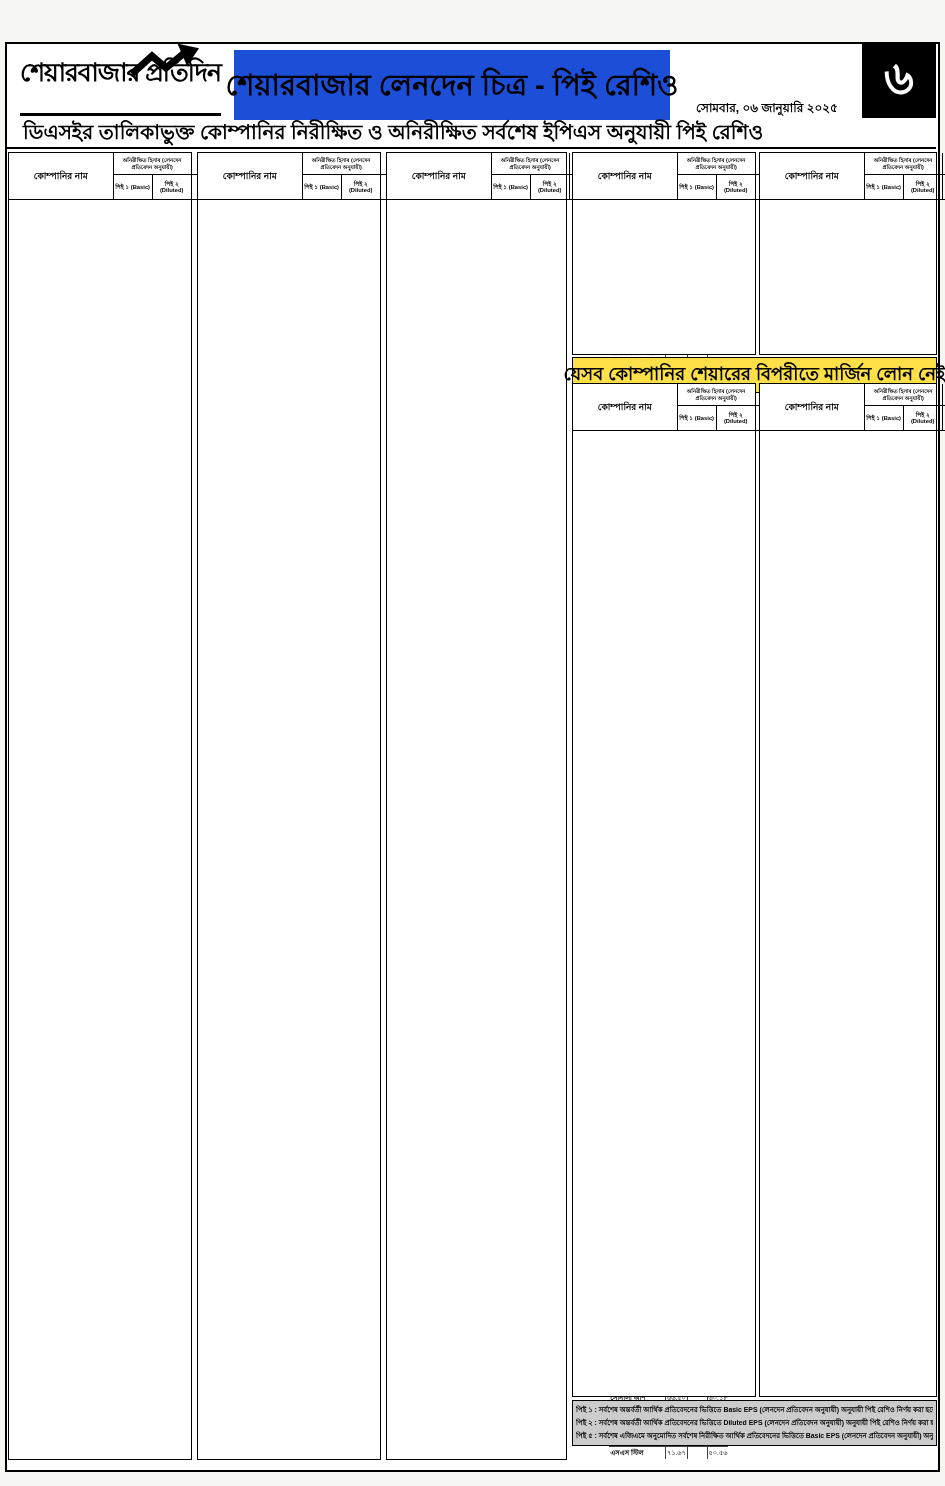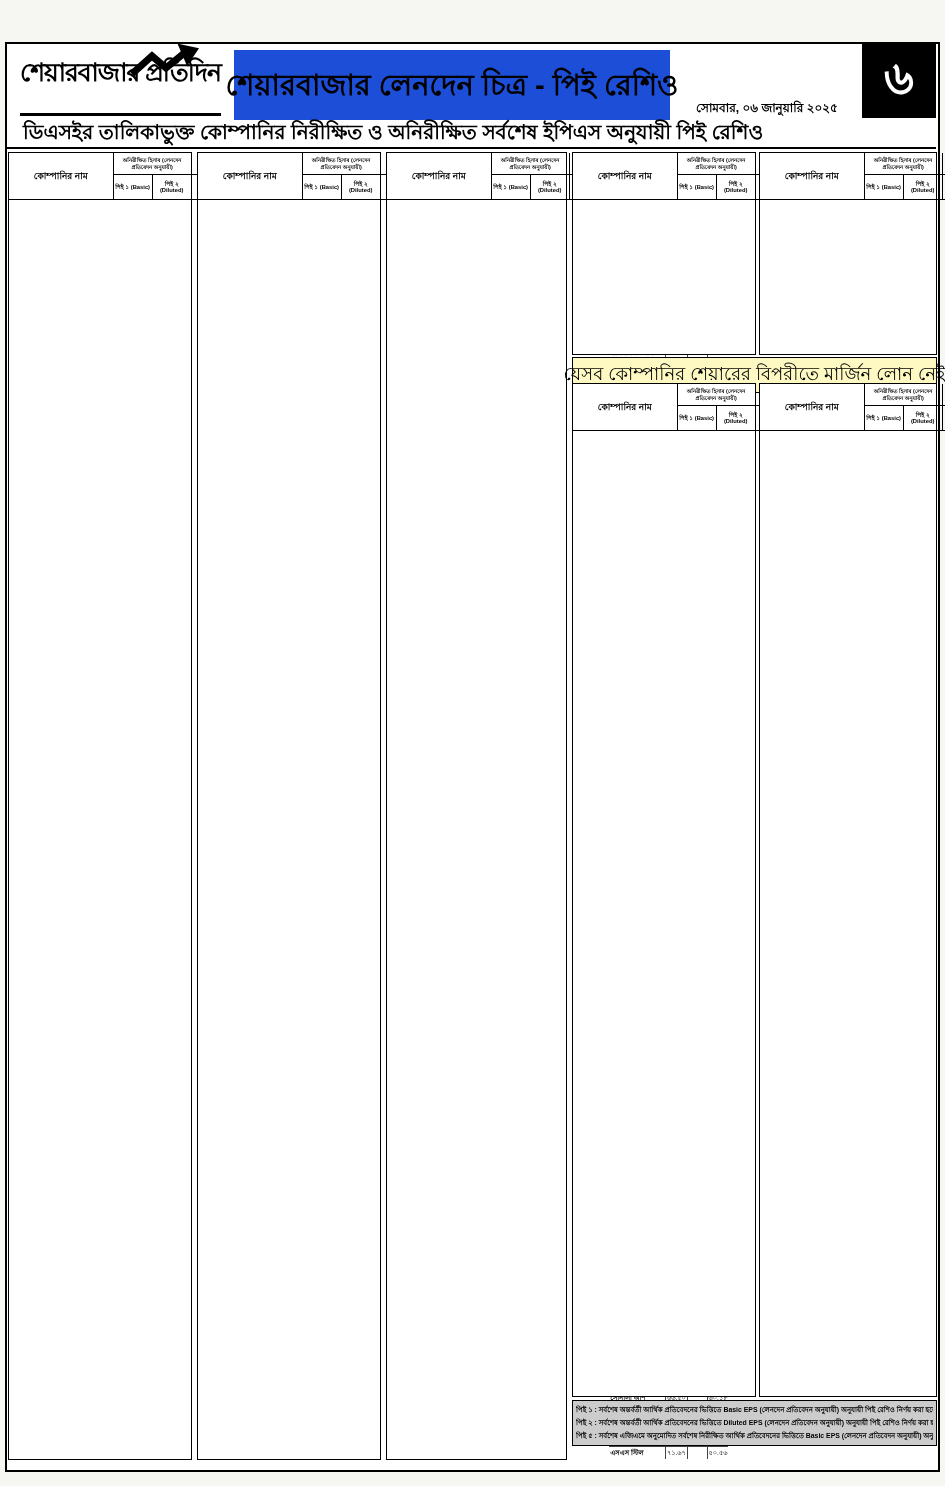--- a/index.html
+++ b/index.html
@@ -31,21 +31,21 @@
   .td.c0{width:47%;justify-content:flex-start;font-weight:700;}
   .td.c1{width:18%;border-left:0.8px solid #444;}
   .td.c2{width:17%;border-left:0.8px solid #444;}
   .td.c3{width:18%;border-left:0.8px solid #444;}
   
   #col1{left:8px;top:152px;width:184px;height:1308px;}
   #col2{left:197px;top:152px;width:184px;height:1308px;}
   #col3{left:386px;top:152px;width:181px;height:1308px;}
   #col4-top{left:572px;top:152px;width:184px;height:203px;}
   #col5-top{left:759px;top:152px;width:178px;height:203px;}
-  #margin-banner{left:572px;top:357px;width:365px;height:36px;background:#fef9c3;display:flex;align-items:center;justify-content:center;font-size:18px;font-weight:400;border:1px solid #000;box-sizing:border-box;white-space:nowrap;}
+  #margin-banner{left:572px;top:357px;width:365px;height:36px;background:#fde047;display:flex;align-items:center;justify-content:center;font-size:18px;font-weight:700;border:1px solid #000;box-sizing:border-box;white-space:nowrap;}
   #margin-col4{left:572px;top:383px;width:184px;height:1014px;}
   #margin-col5{left:759px;top:383px;width:178px;height:1014px;}
   #footnote-box{left:572px;top:1400px;width:365px;height:46px;background:#ccc;border:1px solid #000;box-sizing:border-box;padding:2px 3px;}
   .footnote{font-size:6.9px;font-weight:700;line-height:1.9;white-space:nowrap;overflow:hidden;}
 </style>
 </head>
 <body>
 
 <div class="abs" id="outer-border"></div>
 

